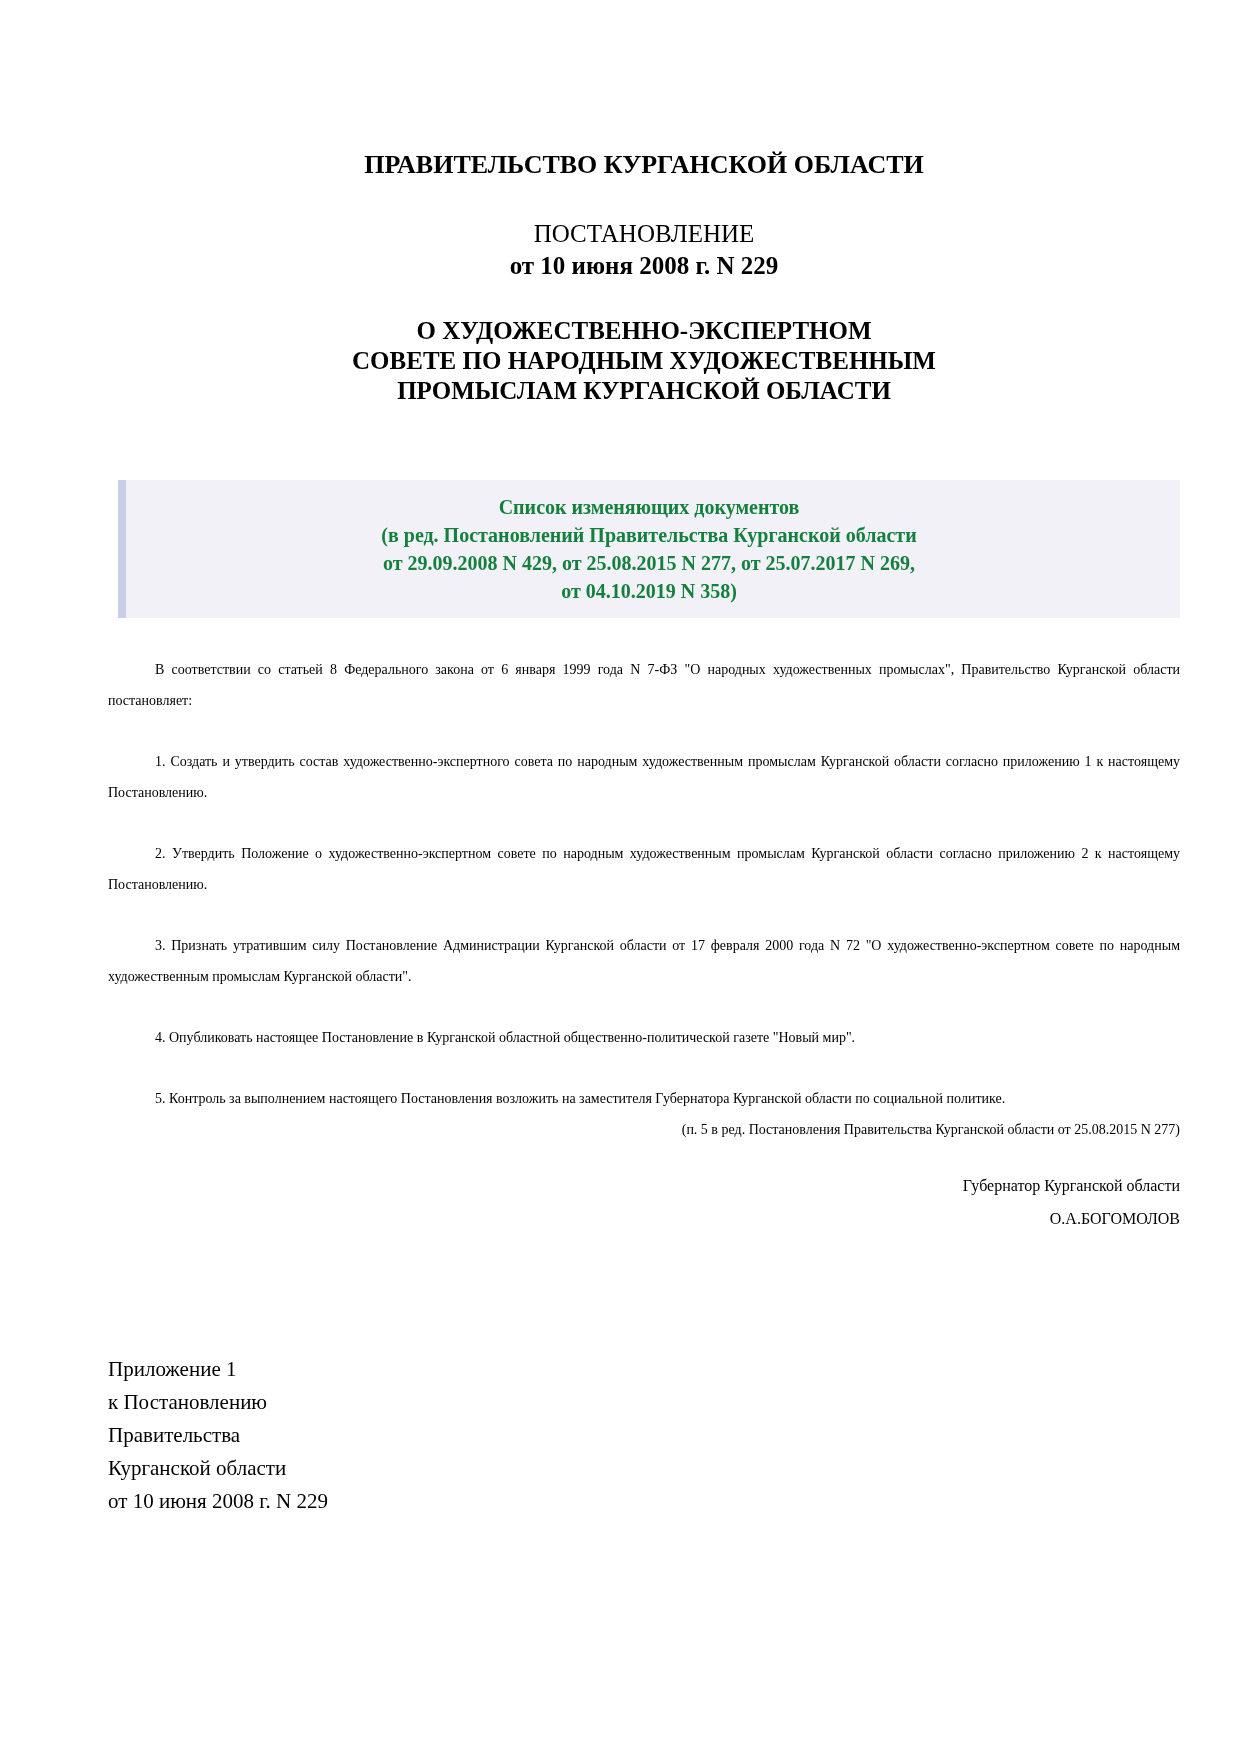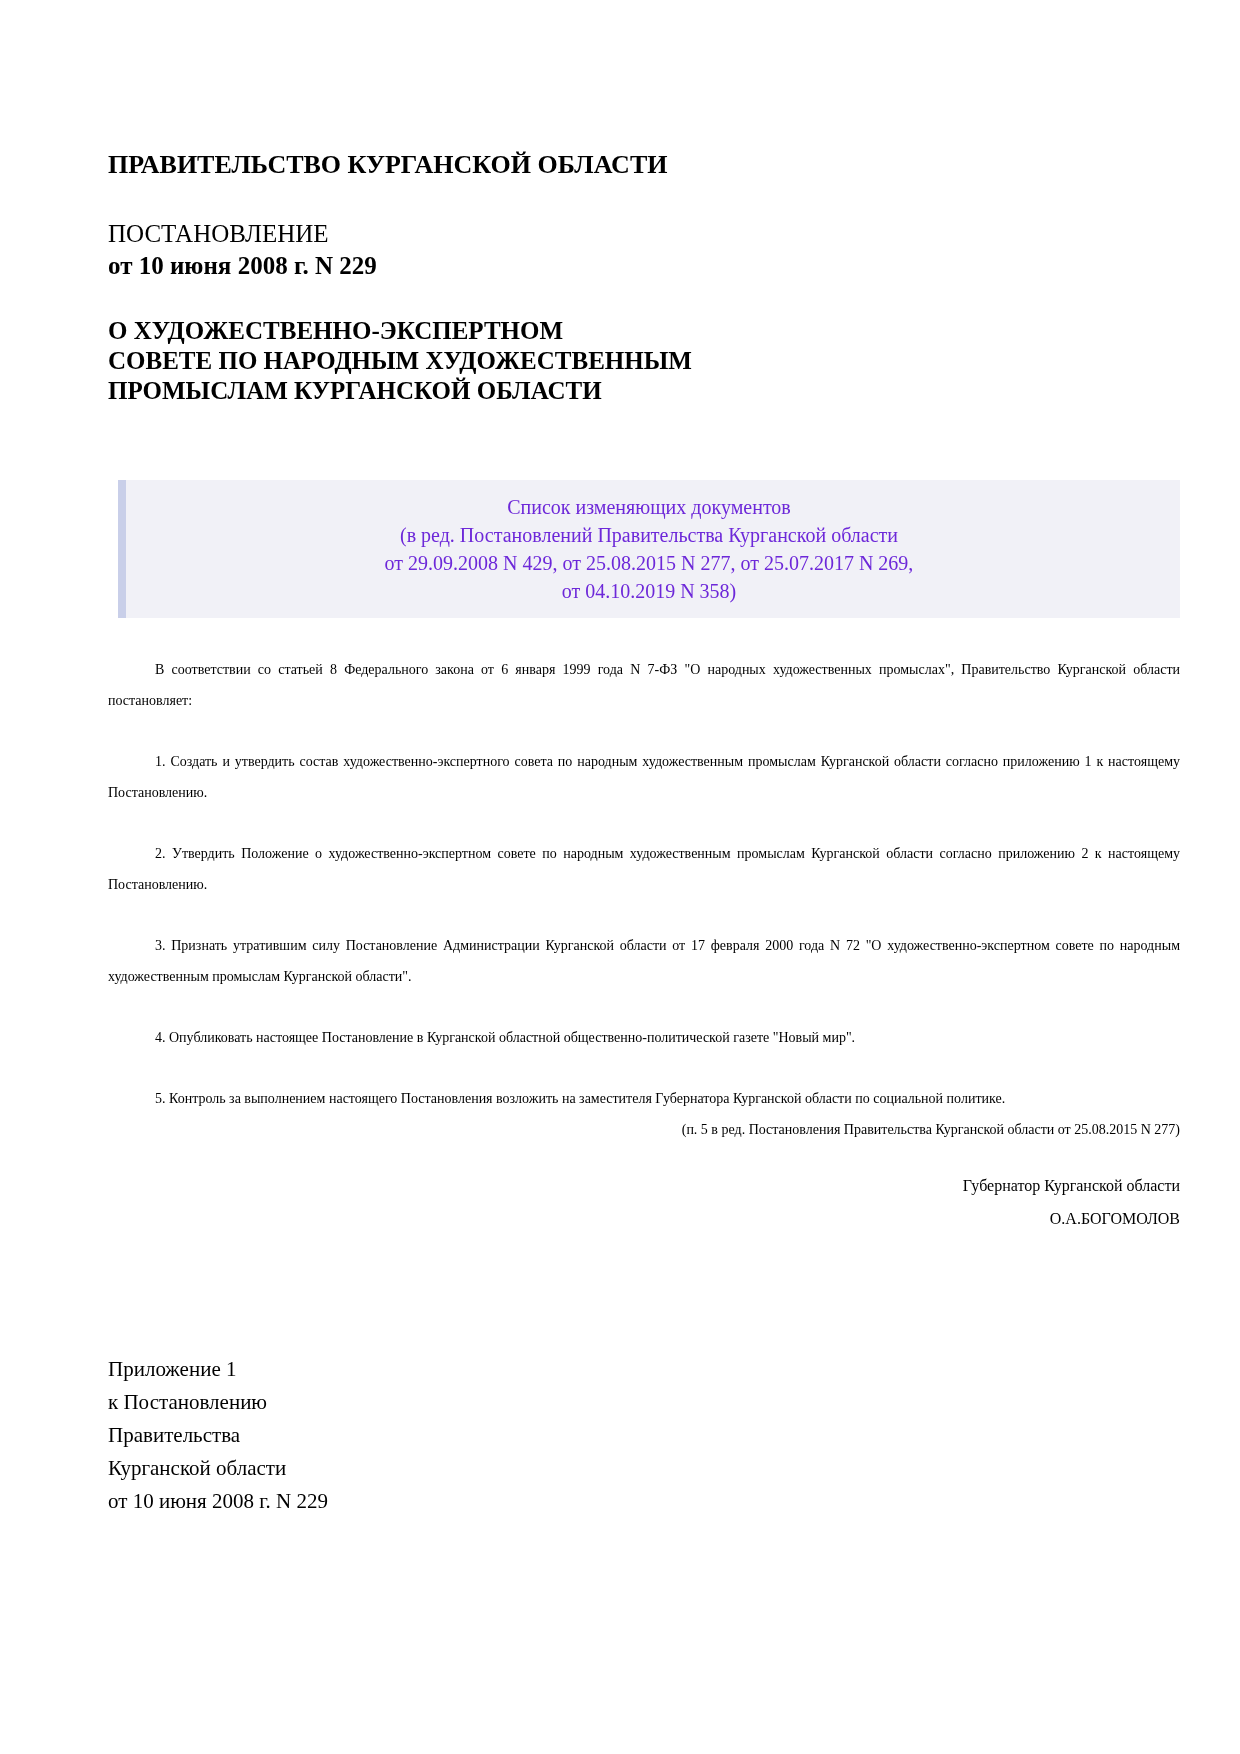--- a/index.html
+++ b/index.html
@@ -11,21 +11,21 @@
   .page {
     position: relative;
     width: 1240px;
     height: 1754px;
     background: #ffffff;
     overflow: hidden;
   }
   .content {
     padding: 150px 60px 0 108px; 
   }
-  .center { text-align: left; }
+  .center { text-align: center; }
 
   .org-name {
     font-weight: bold;
     font-size: 26px;
     line-height: 30px;
   }
   .doc-type {
     margin-top: 38px;
     font-weight: normal;
     font-size: 25px;
@@ -43,23 +43,24 @@
     line-height: 30px;
   }
 
   .amendments-box {
     margin-top: 74px;
     margin-left: 10px;
     background: #f1f1f7;
     border-left: 8px solid #c9cfe9;
     padding: 13px 10px 13px 2px;
     text-align: center;
-    color: #6d28d9;
+    color: #15803d;
     font-size: 20px;
     line-height: 28px;
+    font-weight: bold;
   }
 
   .body-text {
     margin-top: 36px;
     font-size: 14px;
   }
   .para {
     text-align: justify;
     text-indent: 47px;
     line-height: 31px;

